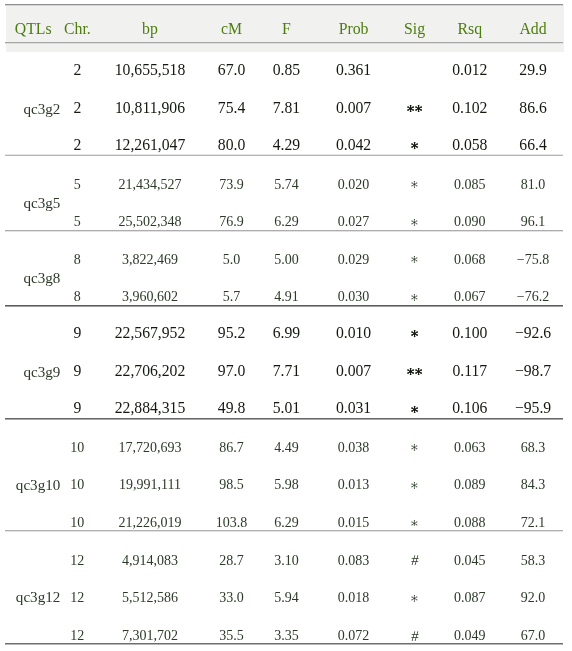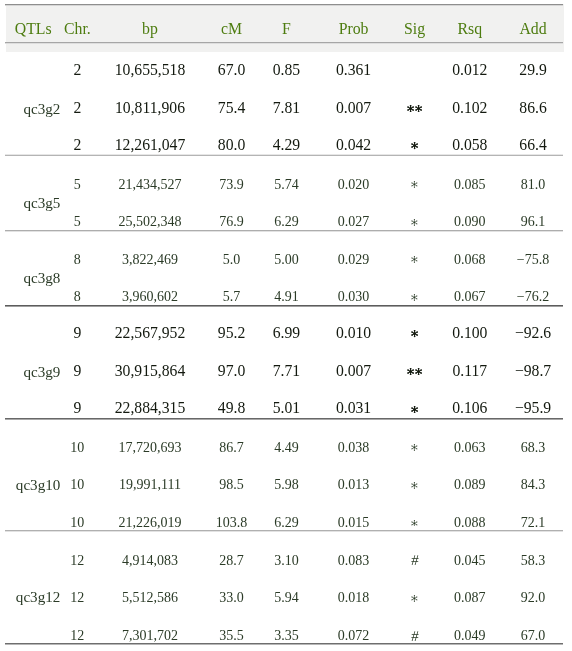--- a/index.html
+++ b/index.html
@@ -437,21 +437,21 @@
           </td>
           <td data-name="cell-add">
             <span data-name="cell-add-text">−92.6</span>
           </td>
         </tr>
         <tr data-name="table-row" class="big">
           <td data-name="cell-chr">
             <span data-name="cell-chr-text">9</span>
           </td>
           <td data-name="cell-bp">
-            <span data-name="cell-bp-text">30,915,864</span>
+            <span data-name="cell-bp-text">22,706,202</span>
           </td>
           <td data-name="cell-cm">
             <span data-name="cell-cm-text">97.0</span>
           </td>
           <td data-name="cell-f">
             <span data-name="cell-f-text">7.71</span>
           </td>
           <td data-name="cell-prob">
             <span data-name="cell-prob-text">0.007</span>
           </td>

